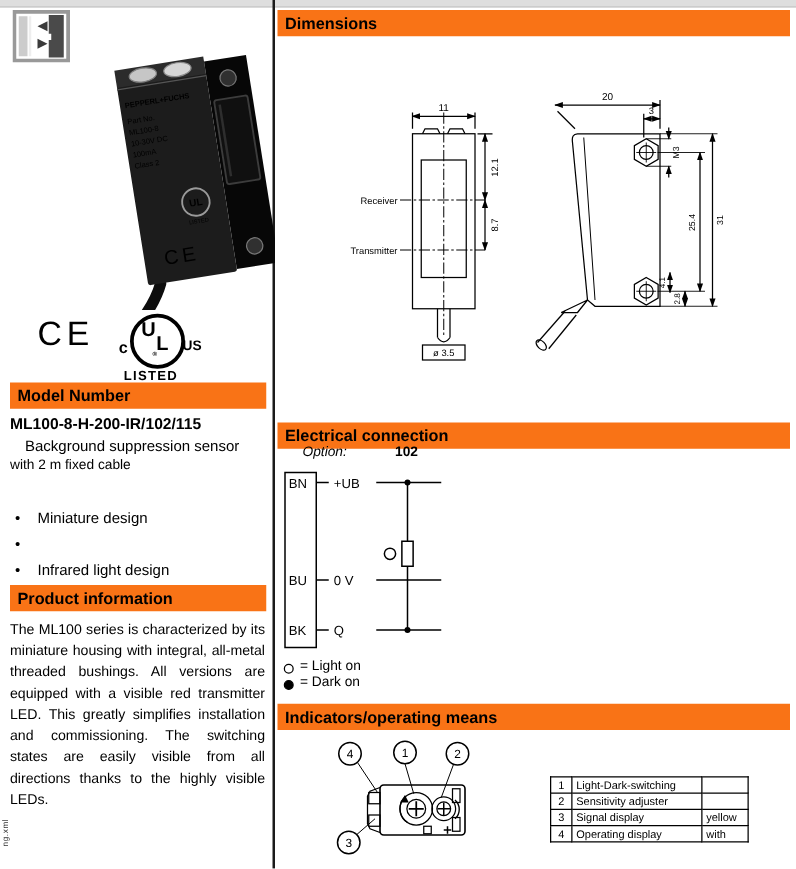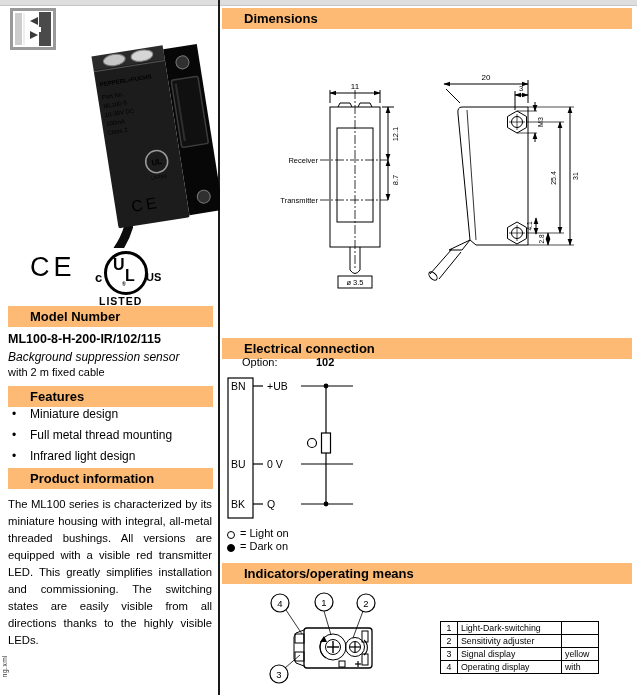--- a/index.html
+++ b/index.html
@@ -1,34 +1,34 @@
 <!DOCTYPE html>
 <html><head>
 <meta charset="utf-8">
 <style>
   html,body{margin:0;padding:0;background:#ffffff;}
   .page{position:relative;width:637px;height:695px;background:#ffffff;overflow:hidden;
         font-family:"Liberation Sans",sans-serif;color:#000;}
   .abs{position:absolute;}
   .topstrip{left:0;top:0;width:637px;height:5px;background:#dedede;border-bottom:1px solid #c6c6c6;}
   .divider{left:218px;top:0;width:2px;height:695px;background:#1a1a1a;}
-  .bar{background:#fdba74;font-weight:bold;font-size:13px;line-height:21px;height:21px;
-       padding-left:22px;box-sizing:border-box;}
+  .bar{background:#f97316;font-weight:bold;font-size:13px;line-height:21px;height:21px;
+       padding-left:6px;box-sizing:border-box;}
   .bar-left{left:8px;width:205px;}
   .bar-right{left:222px;width:410px;}
   .model{left:8px;top:332px;width:205px;font-size:12.5px;font-weight:bold;}
-  .desc1{left:8px;top:350px;width:205px;font-size:12px;font-style:italic;}
+  .desc1{left:20px;top:350px;width:205px;font-size:12px;}
   .desc2{left:8px;top:366px;width:205px;font-size:11px;}
   .feat{left:8px;top:407px;width:205px;font-size:12px;}
   .feat-item{display:flex;margin-bottom:7px;}
   .feat-bullet{width:18px;padding-left:4px;}
   .para{left:8px;top:496px;width:204px;font-size:11.3px;line-height:17px;text-align:justify;}
   .edge-text{left:1px;top:655px;writing-mode:vertical-rl;transform:rotate(180deg);
              font-size:6.5px;color:#333;letter-spacing:0.5px;}
-  .optline{left:242px;top:356px;font-size:11px;}
+  .optline{left:242px;top:356px;font-size:11px;font-style:italic;}
   .optval{left:316px;top:356px;font-size:11px;font-weight:bold;}
   .legend{left:227px;top:526px;font-size:11px;}
   .legend-row{display:flex;align-items:flex-end;height:13px;}
   .sym{display:inline-block;width:8px;height:8px;border:1.2px solid #000;border-radius:50%;
        margin-right:5px;box-sizing:border-box;}
   .sym.filled{background:#000;}
   table.ind{position:absolute;left:440px;top:621px;border-collapse:collapse;
             font-size:8.8px;border:1.5px solid #000;}
   table.ind td{border:1px solid #000;height:12px;padding:0 3px;white-space:nowrap;}
   td.c-num{width:10px;text-align:center;}
@@ -104,29 +104,27 @@
     </span>
     <span class="ul-us">US</span>
     <span class="ul-listed">LISTED</span>
   </div>
 
   <div class="abs bar bar-left" style="top:306px">Model Number</div>
   <div class="abs model">ML100-8-H-200-IR/102/115</div>
   <div class="abs desc1">Background suppression sensor</div>
   <div class="abs desc2">with 2 m fixed cable</div>
 
-  <div class="abs bar bar-left" style="top:386px">Features</div>
   <div class="abs feat">
     <div class="feat-item">
       <span class="feat-bullet">•</span>
       <span>Miniature design</span>
     </div>
     <div class="feat-item">
       <span class="feat-bullet">•</span>
-      <span>Full metal thread mounting</span>
     </div>
     <div class="feat-item">
       <span class="feat-bullet">•</span>
       <span>Infrared light design</span>
     </div>
   </div>
 
   <div class="abs bar bar-left" style="top:468px">Product information</div>
   <div class="abs para">The ML100 series is characterized by its miniature housing with integral, all-metal threaded bushings. All versions are equipped with a visible red transmitter LED. This greatly simplifies installation and commissioning. The switching states are easily visible from all directions thanks to the highly visible LEDs.</div>
 

